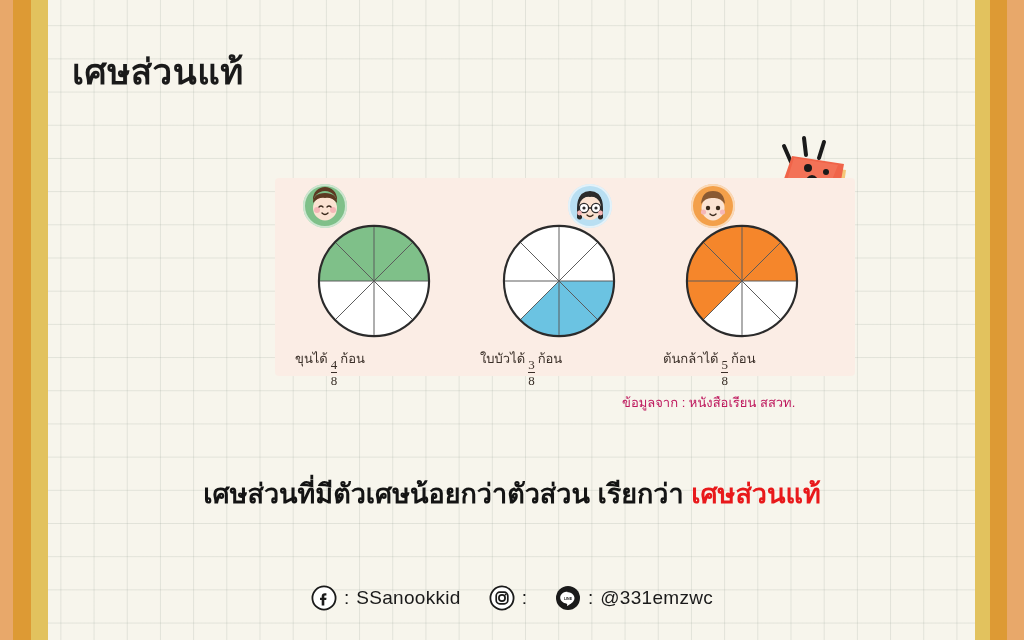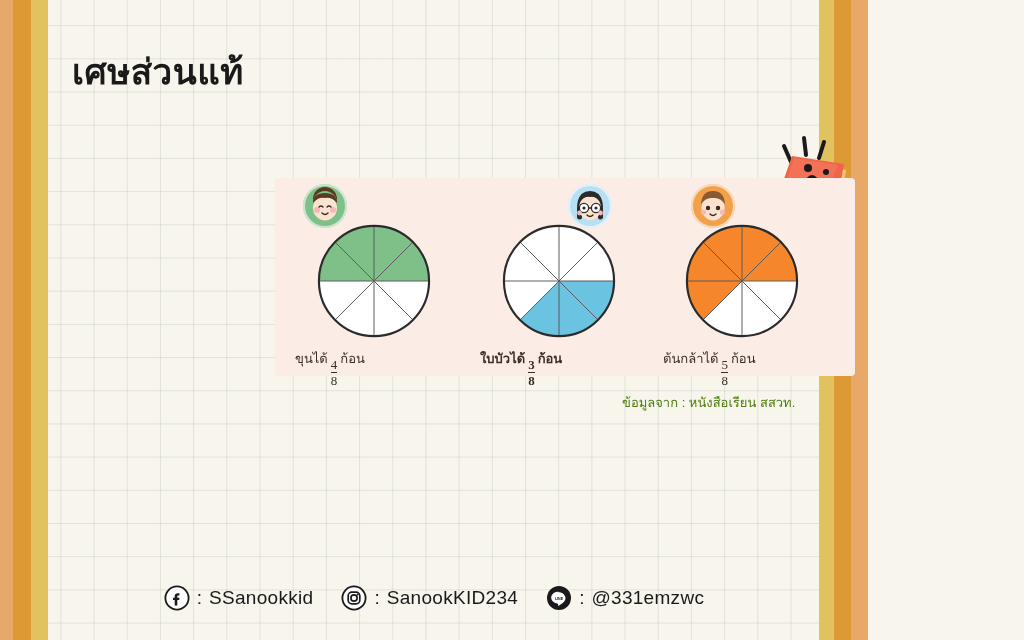--- a/index.html
+++ b/index.html
@@ -2,21 +2,21 @@
 <html><head>
 <meta charset="utf-8">
 <style>
   html,body{margin:0;padding:0;}
   body{
     width:1024px;height:640px;overflow:hidden;
     font-family:"Liberation Sans", sans-serif;
     background:#F7F5EC;
   }
   .slide{
-    position:relative;width:868px;height:640px;overflow:hidden;
+    position:relative;width:1024px;height:640px;overflow:hidden;
     background:#F7F5EC;
   }
   
   .grid{
     position:absolute;inset:0;
     background-image:
       linear-gradient(to right, rgba(150,160,150,.22) 1px, transparent 1px),
       linear-gradient(to bottom, rgba(150,160,150,.22) 1px, transparent 1px);
     background-size:33.2px 33.2px;
     background-position:-6px -8px;
@@ -38,21 +38,21 @@
   }
 
   
   .panel{
     position:absolute;left:275px;top:178px;width:580px;height:198px;
     background:#FBEDE5;border-radius:4px;
   }
 
   .fig{position:absolute;top:30px;width:180px;height:160px;}
   .fig.f1{left:20px;}
-  .fig.f2{left:205px;font-weight:bold;}
+  .fig.f2{left:205px;}
   .fig.f3{left:388px;}
 
   .avatar{
     position:absolute;top:-24px;left:10px;width:44px;height:44px;border-radius:50%;
     display:flex;align-items:center;justify-content:center;
     box-shadow:0 0 0 2px rgba(255,255,255,.6) inset;
     overflow:hidden;z-index:3;
   }
   .avatar.a1{background:#7FC089;left:8px;}
   .avatar.a2{background:#B9DFF2;left:88px;}
@@ -69,21 +69,21 @@
   }
   .frac{
     display:inline-flex;flex-direction:column;align-items:center;
     vertical-align:-6px;margin:0 3px;line-height:1;
   }
   .frac .num{font-size:13px;padding-bottom:1px;}
   .frac .den{font-size:13px;border-top:1px solid #3A2F28;padding-top:1px;}
 
   .source{
     position:absolute;left:622px;top:392px;
-    font-size:13px;color:#4d7c0f;
+    font-size:13px;color:#be185d;
     font-family:"Liberation Sans", sans-serif;
   }
 
   .statement{
     position:absolute;left:0;right:0;top:472px;text-align:center;
     font-size:27px;color:#141414;font-weight:600;
   }
   .statement .hl{color:#E8191B;font-weight:800;}
 
   
@@ -261,20 +261,24 @@
             <span class="num">5</span>
             <span class="den">8</span>
           </span><span>ก้อน</span>
       </div>
     </div>
 
   </div>
 
   <div class="source">ข้อมูลจาก : หนังสือเรียน สสวท.</div>
 
+  <div class="statement">
+    <span>เศษส่วนที่มีตัวเศษน้อยกว่าตัวส่วน เรียกว่า</span>
+    <span class="hl">เศษส่วนแท้</span>
+  </div>
 
   <div class="footer">
 
     <div class="social">
       <span class="sicon">
         <svg width="26" height="26" viewBox="0 0 26 26">
           <circle cx="13" cy="13" r="11.6" fill="#FFFFFF" stroke="#1A1A1A" stroke-width="1.8"></circle>
           <path d="M15.4 8.2 h-1.6 c-1.9 0 -3.1 1.2 -3.1 3.1 v1.4 h-1.7 v2.4 h1.7 v5.4 h2.6 v-5.4 h1.9 l0.3 -2.4 h-2.2 v-1.1 c0 -0.6 0.2 -1 1 -1 h1.1 Z" fill="#1A1A1A"></path>
         </svg>
       </span>
@@ -285,21 +289,20 @@
     <div class="social">
       <span class="sicon">
         <svg width="26" height="26" viewBox="0 0 26 26">
           <circle cx="13" cy="13" r="11.6" fill="#FFFFFF" stroke="#1A1A1A" stroke-width="1.8"></circle>
           <rect x="7.2" y="7.2" width="11.6" height="11.6" rx="3.6" fill="none" stroke="#1A1A1A" stroke-width="1.7"></rect>
           <circle cx="13" cy="13" r="3.1" fill="none" stroke="#1A1A1A" stroke-width="1.7"></circle>
           <circle cx="16.7" cy="9.4" r="1" fill="#1A1A1A"></circle>
         </svg>
       </span>
       <span>:</span>
-      <span class="shandle">SanookKID234</span>
     </div>
 
     <div class="social">
       <span class="sicon">
         <svg width="26" height="26" viewBox="0 0 26 26">
           <circle cx="13" cy="13" r="12" fill="#1A1A1A"></circle>
           <path d="M13 6.4 c-4.3 0 -7.8 2.8 -7.8 6.2 c0 3.1 2.8 5.7 6.5 6.1 c0.3 0.1 0.6 0.2 0.5 0.6 l-0.2 1.1 c0 0.3 0.1 0.6 0.6 0.4 c0.6 -0.3 4 -2.4 5.4 -4.1 c1 -1.1 1.5 -2.3 1.5 -3.6 c0 -3.4 -3.5 -6.2 -7.8 -6.2 Z" fill="#FFFFFF"></path>
           <g fill="#1A1A1A" font-family="Liberation Sans, sans-serif" font-size="3.6" font-weight="700">
             <text x="13" y="14.6" text-anchor="middle">LINE</text>
           </g>

